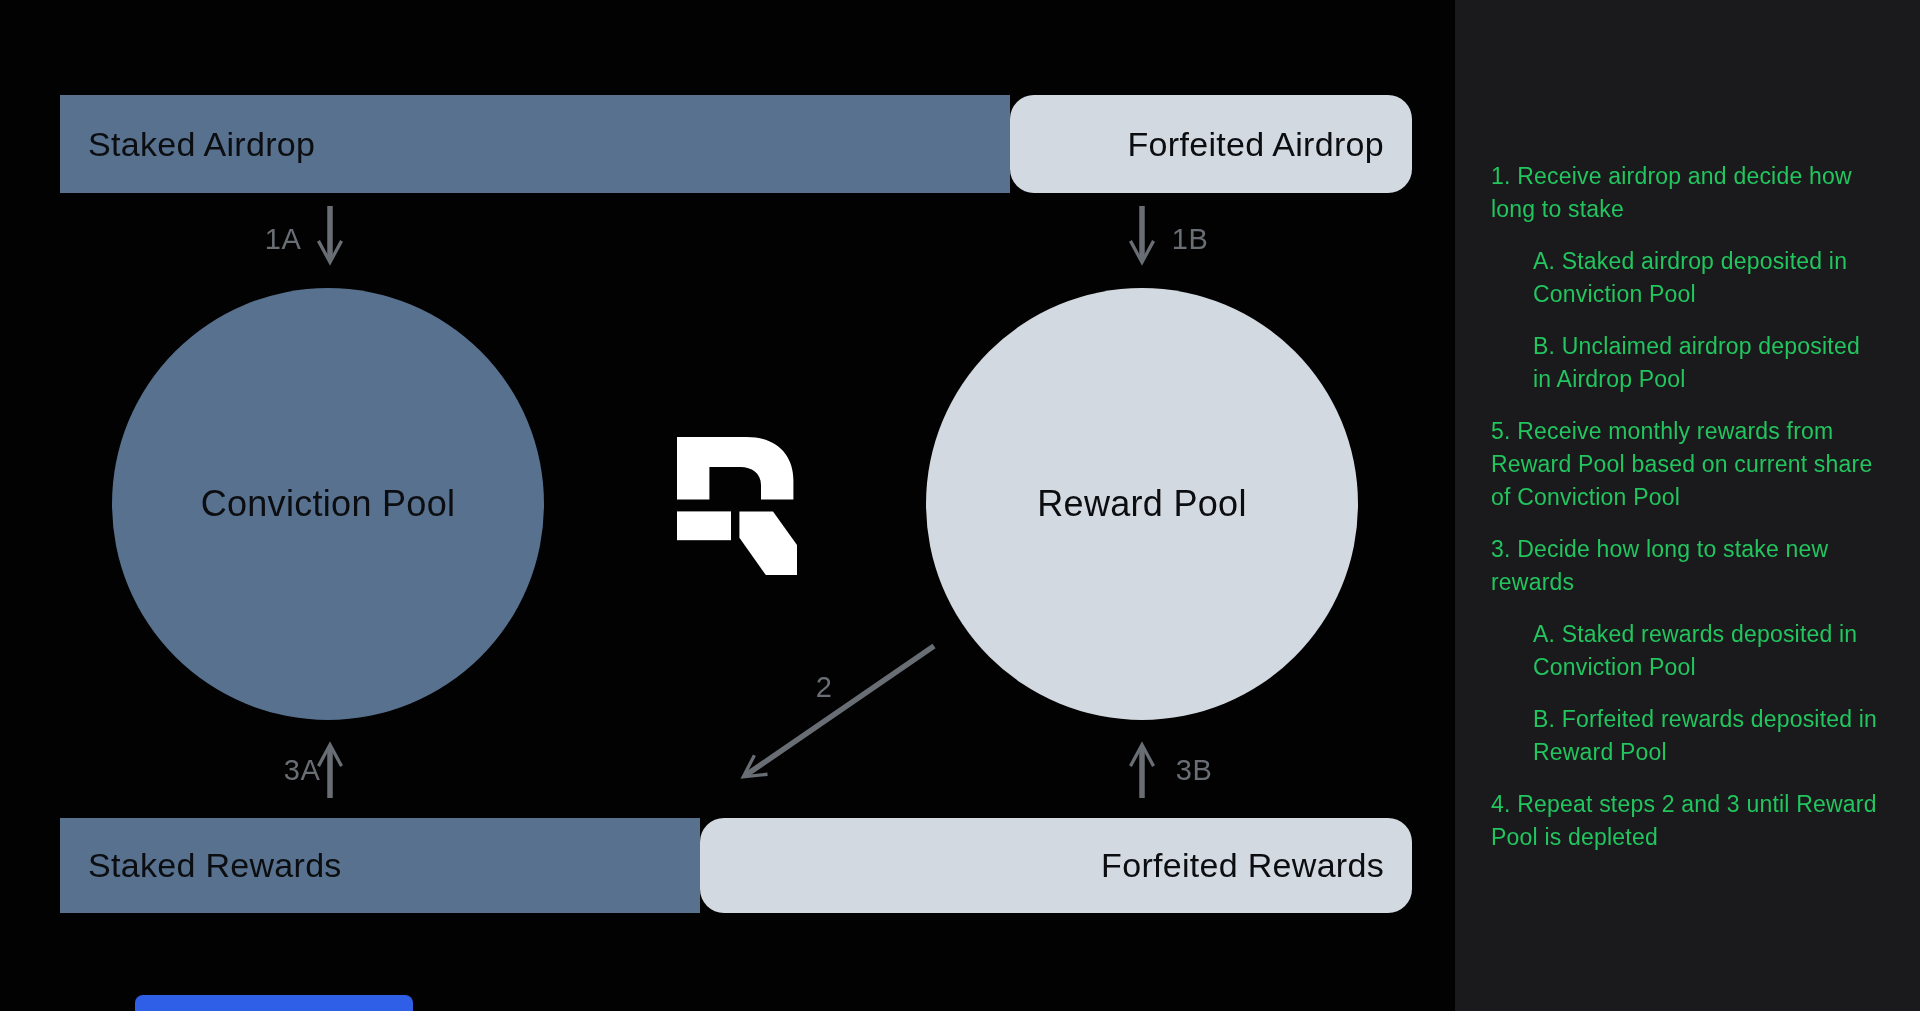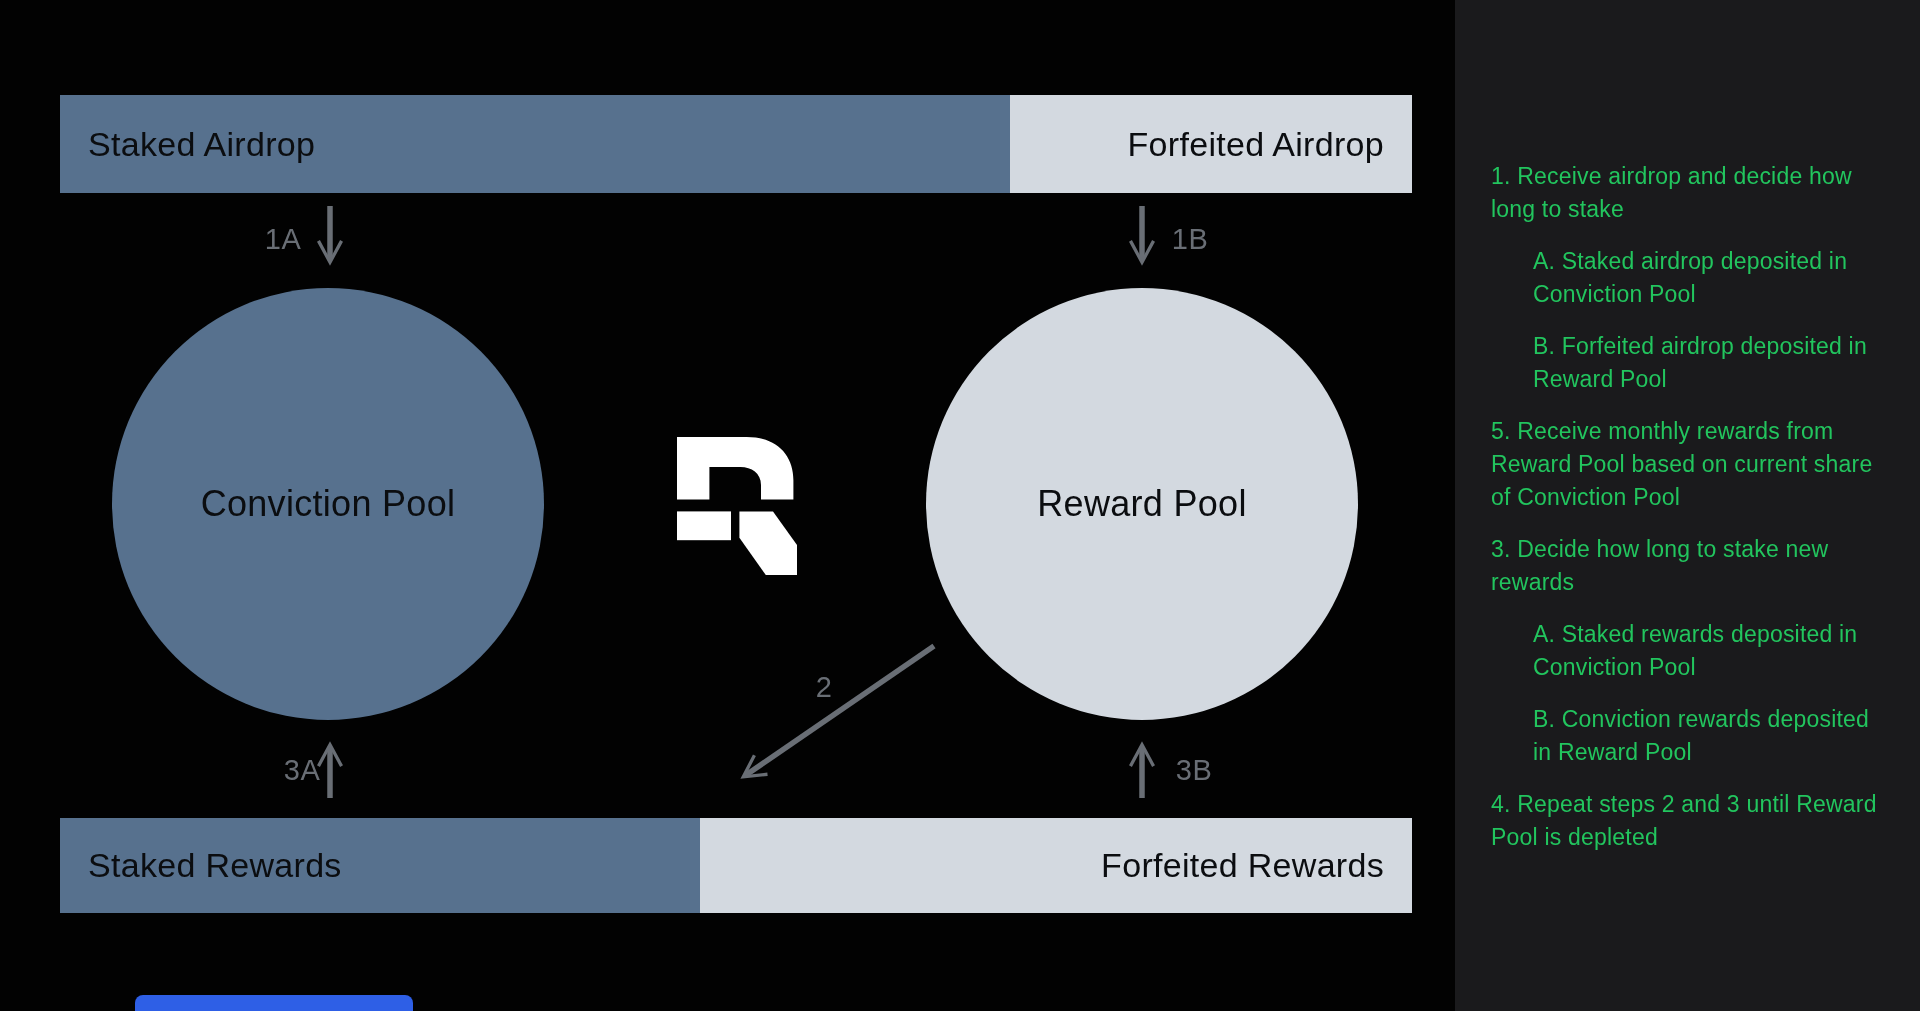--- a/index.html
+++ b/index.html
@@ -14,21 +14,21 @@
   
   .main { position:absolute; left:0; top:0; width:1455px; height:1011px; }
 
   .bar { position:absolute; display:flex; }
   .top-bar { left:60px; top:95px; width:1352px; height:98px; }
   .bottom-bar { left:60px; top:818px; width:1352px; height:95px; }
   .seg { height:100%; display:flex; align-items:center; }
   .seg-blue { background:#57718e; }
   .seg-light { background:#d3d9e0; }
   .seg-start { justify-content:flex-start; padding-left:28px; }
-  .seg-end { justify-content:flex-end; padding-right:28px; }
+  .seg-end { justify-content:flex-end; padding-right:28px;border-radius:24px; }
   .top-bar .seg-blue { width:950px; }
   .top-bar .seg-light { width:402px; }
   .bottom-bar .seg-blue { width:640px; }
   .bottom-bar .seg-light { width:712px; }
   .bar-label { font-size:34px; font-weight:500; color:#0b0d10; letter-spacing:.3px; white-space:nowrap; }
 
   .circle { position:absolute; width:432px; height:432px; border-radius:50%;
             display:flex; align-items:center; justify-content:center; }
   .circle-conviction { left:112px; top:288px; background:#57718e; }
   .circle-reward { left:926px; top:288px; background:#d3d9e0; }
@@ -109,21 +109,21 @@
         <span class="bar-label">Forfeited Rewards</span>
       </div>
     </div>
 
     <div class="partial-blue"></div>
   </div>
 
   <div class="sidebar">
     <p>1. Receive airdrop and decide how long to stake</p>
     <p class="indent">A. Staked airdrop deposited in Conviction Pool</p>
-    <p class="indent">B. Forfeited airdrop deposited in Reward Pool</p>
+    <p class="indent">B. Unclaimed airdrop deposited in Airdrop Pool</p>
     <p>5. Receive monthly rewards from Reward Pool based on current share of Conviction Pool</p>
     <p>3. Decide how long to stake new rewards</p>
     <p class="indent">A. Staked rewards deposited in Conviction Pool</p>
-    <p class="indent">B. Conviction rewards deposited in Reward Pool</p>
+    <p class="indent">B. Forfeited rewards deposited in Reward Pool</p>
     <p>4. Repeat steps 2 and 3 until Reward Pool is depleted</p>
   </div>
 
 </div>
 
 </body></html>

